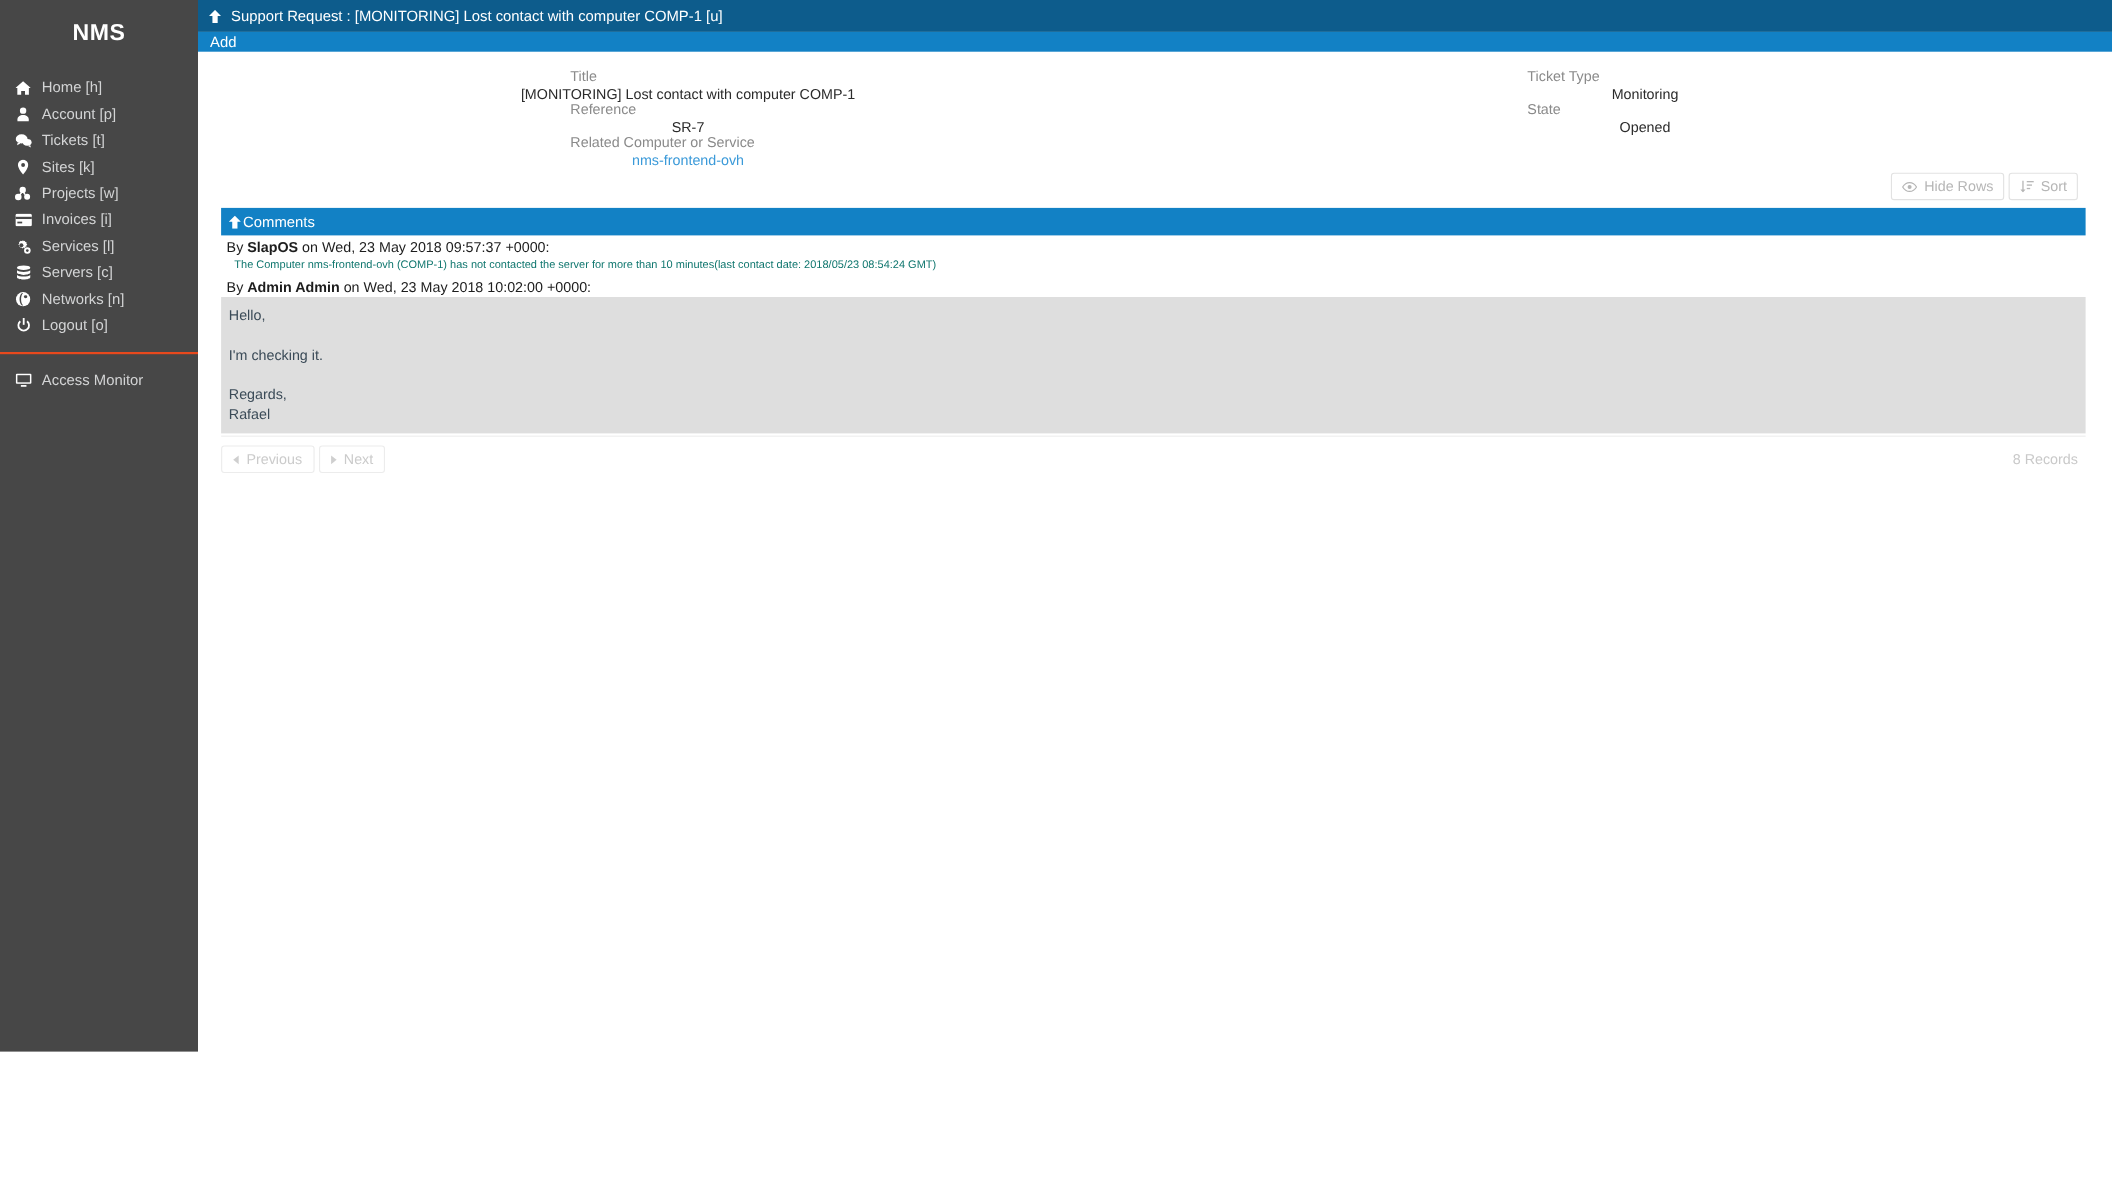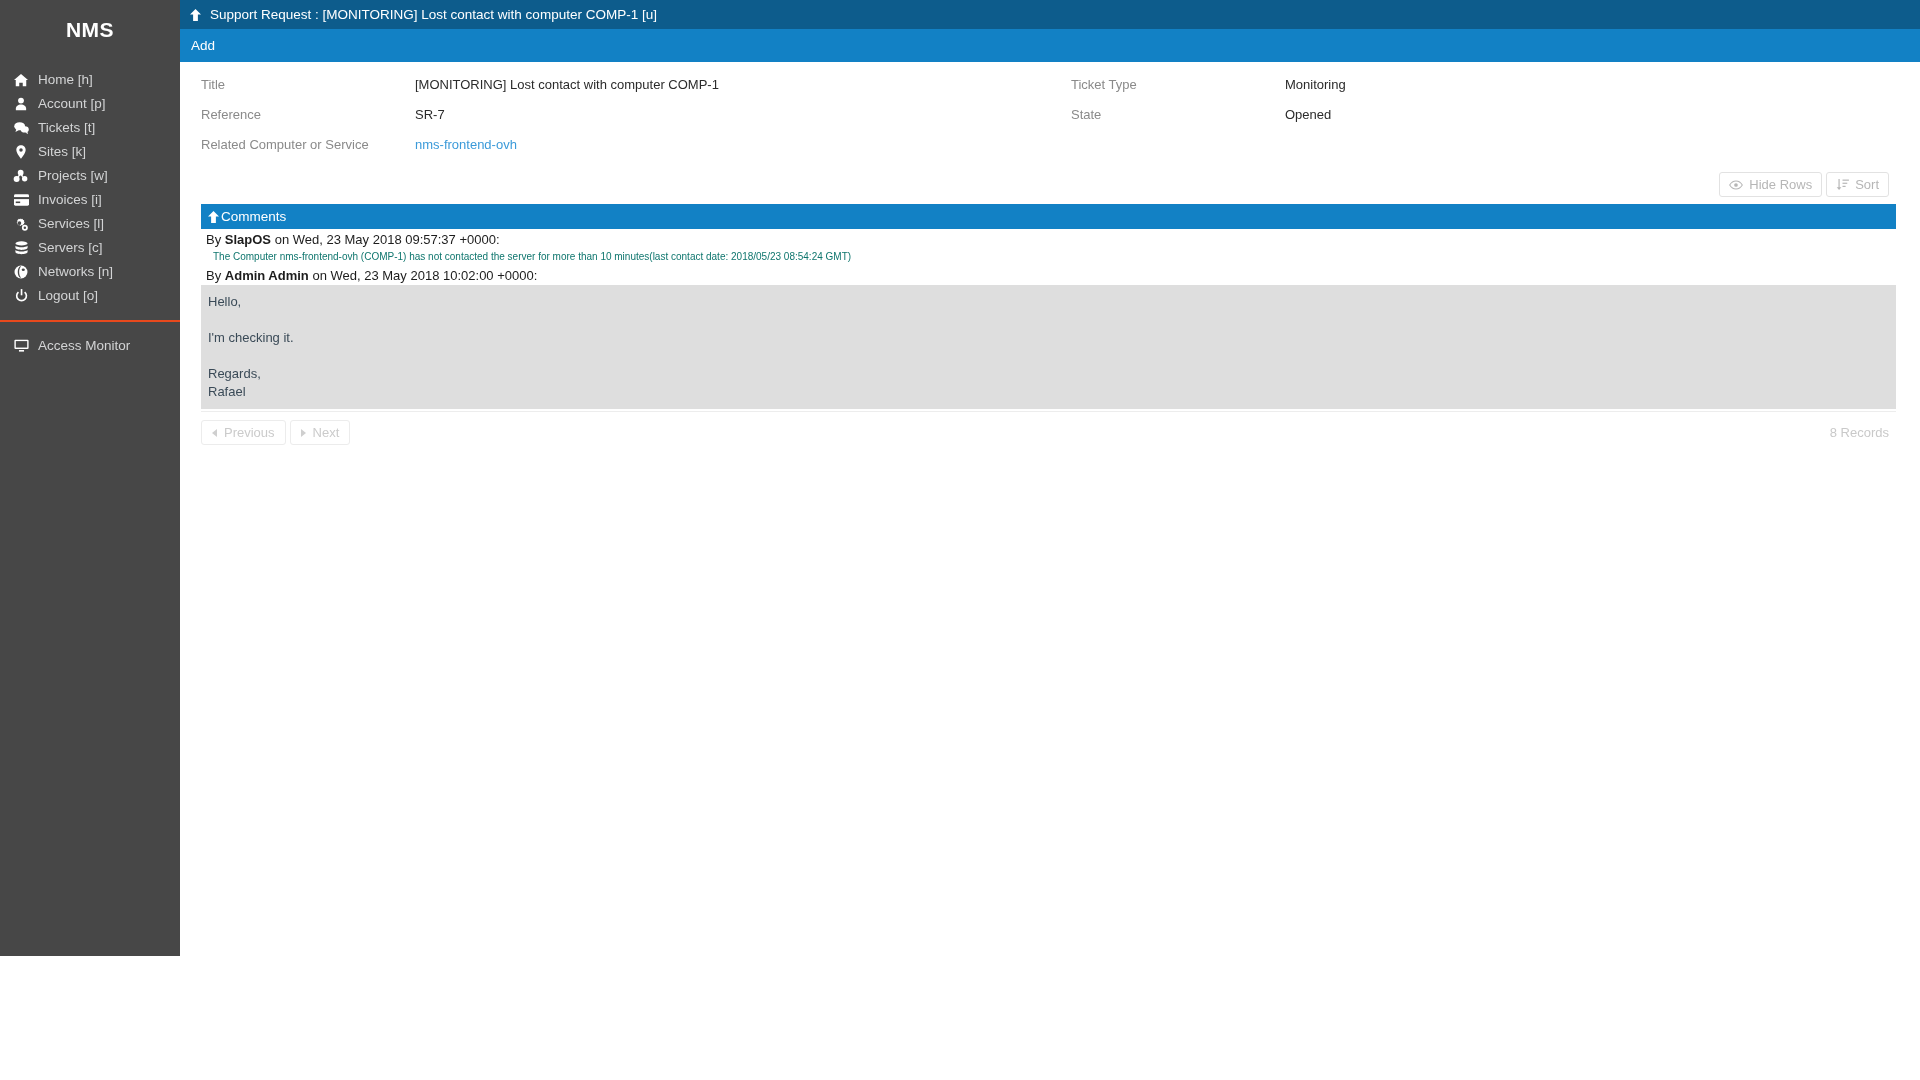--- a/index.html
+++ b/index.html
@@ -57,33 +57,33 @@
     color: #ffffff;
     height: 29px;
     display: flex; align-items: center;
     padding-left: 10px;
     font-size: 13.5px;
   }
   .topbar .uparrow { margin-right: 9px; display: inline-flex; }
   .addbar {
     background: #1281c5;
     color: #ffffff;
-    height: 33px;
+    height: 18px;
     display: flex; align-items: center;
     padding-left: 11px;
     font-size: 13.5px;
     cursor: pointer;
   }
 
   .formwrap {
     display: flex;
     padding: 14px 0 0 0;
   }
   .col { width: 50%; padding-left: 21px; }
-  .frow { display: flex; height: 30px; align-items: flex-start; }
+  .frow { display: flex; height: 30px; align-items: center; flex-direction: column; }
   .flabel {
     width: 214px; min-width: 214px;
     color: #8a8a8a;
     font-size: 13px;
     padding-top: 1px;
   }
   .fval { color: #2b2b2b; font-size: 13px; padding-top: 1px; }
   .fval.link { color: #3b9ad9; cursor: pointer; }
 
   .toolrow {

